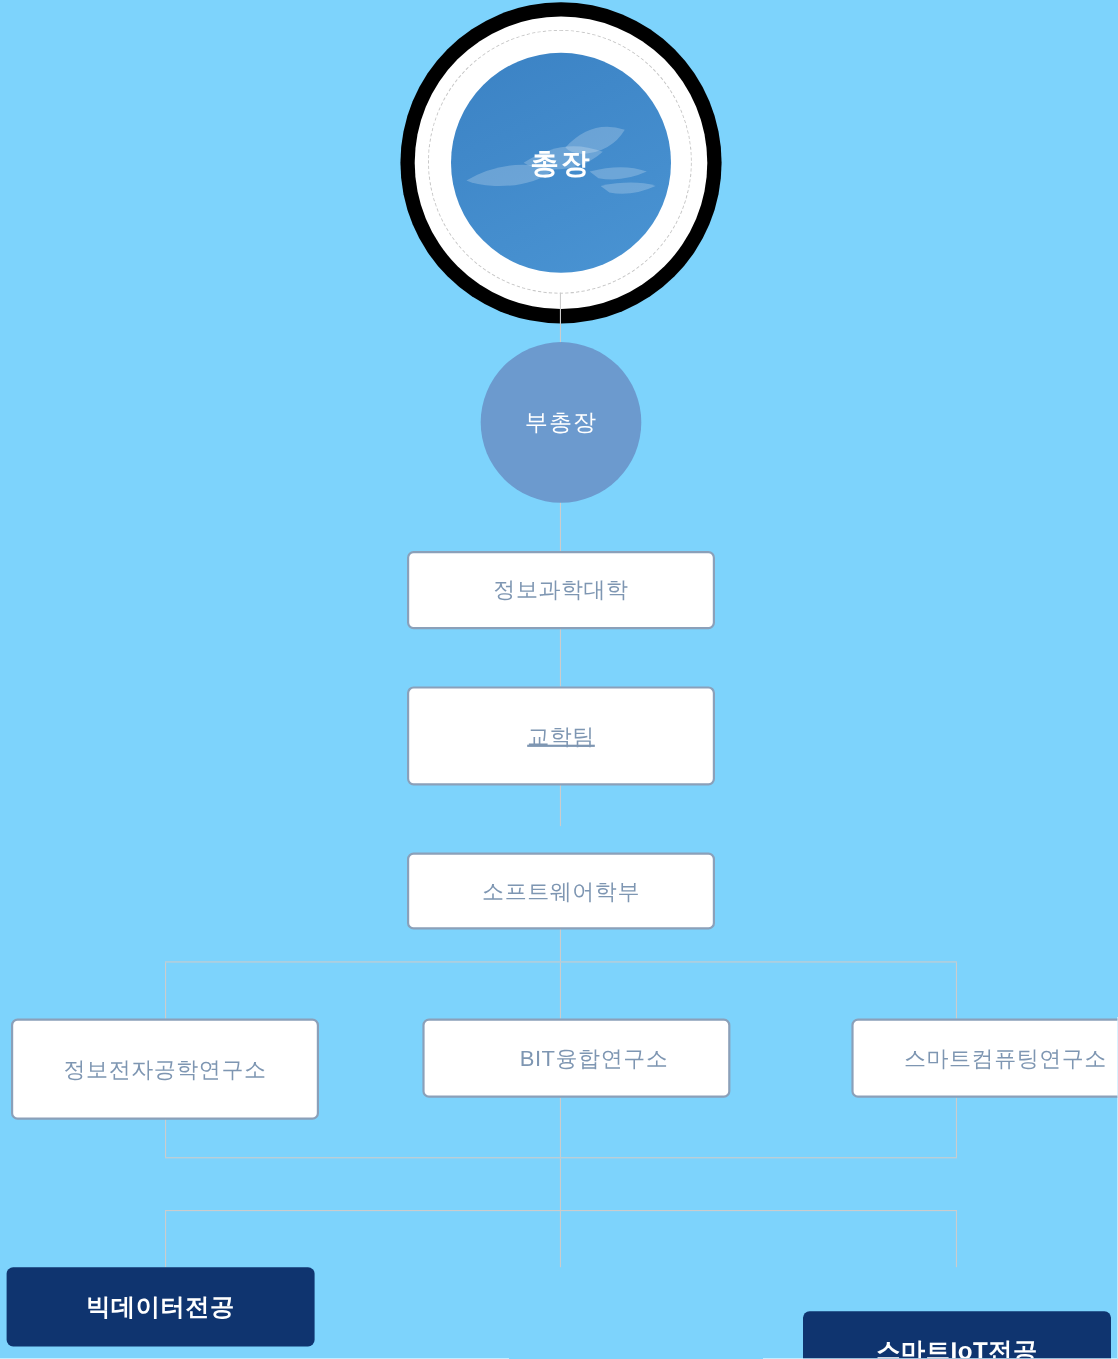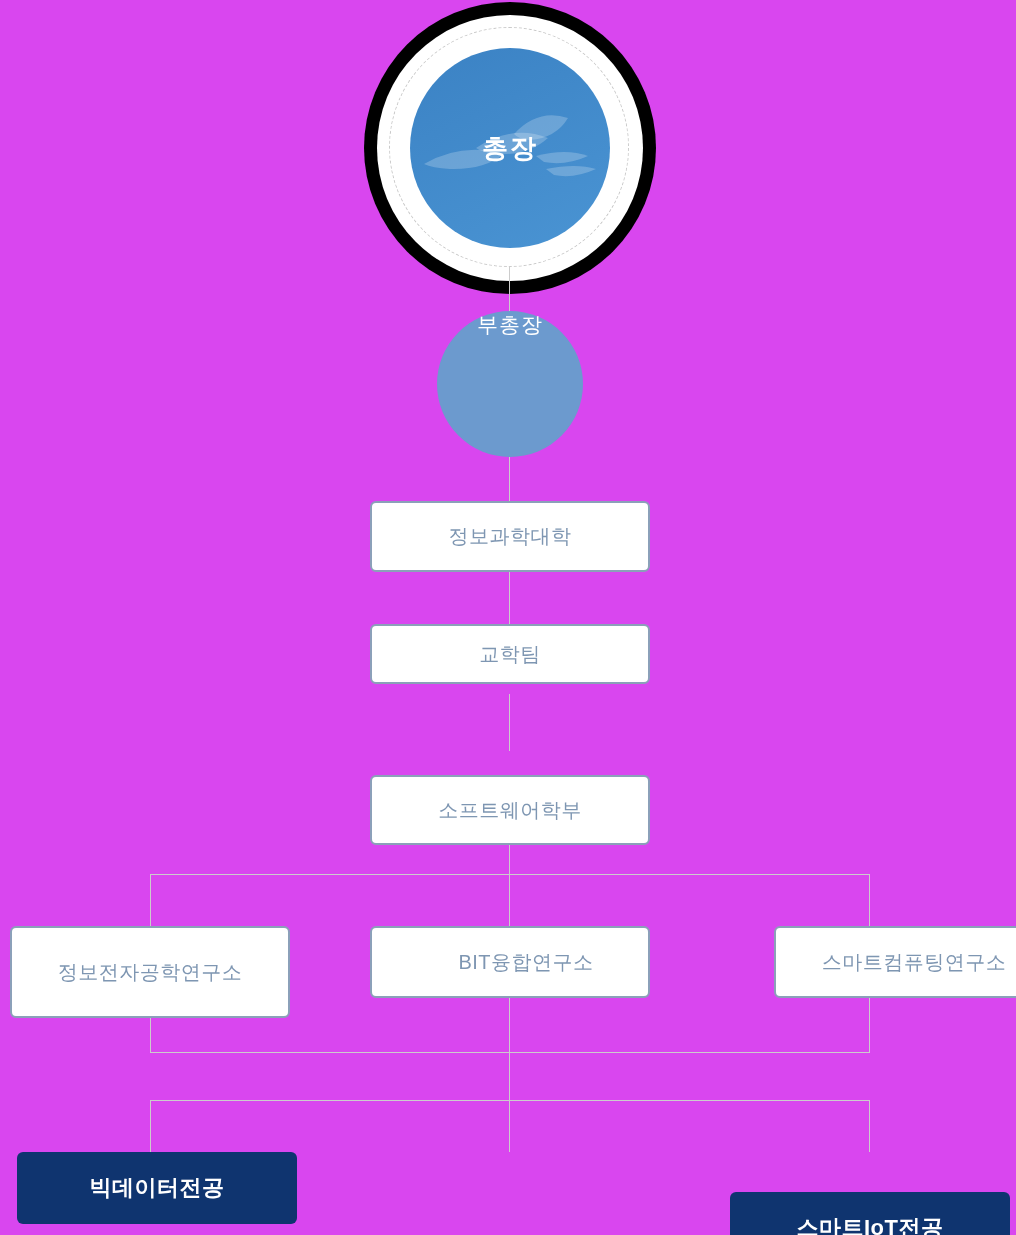--- a/index.html
+++ b/index.html
@@ -2,21 +2,21 @@
 <html style="--president-ring: #000000; --president-fill-start: #3b82c4; --president-fill-end: #4a94d3; --vice-fill: #6c9ace; --box-border: #8ba0b9; --box-text: #7e96b2; --major-fill: #0f346f; --connector: #cccccc;"><head>
 <meta charset="utf-8">
 <style>
   html, body { margin: 0; padding: 0; background: #ffffff; }
   body { font-family: "Liberation Sans", "DejaVu Sans", sans-serif; }
 
   .chart {
     position: relative;
     width: 1016px;
     height: 1235px;
-    background: #d946ef;
+    background: #7dd3fc;
     overflow: hidden;
   }
 
   
   .vline, .hline { position: absolute; background: var(--connector, #cccccc); z-index: 1; }
   .vline { width: 1px; }
   .hline { height: 1px; }
   .z3 { z-index: 3; }
 
   
@@ -47,21 +47,21 @@
   .president .label {
     position: relative; z-index: 2;
     color: #ffffff; font-size: 26px; font-weight: bold; letter-spacing: 2px;
   }
 
   
   .vice {
     position: absolute; left: 437px; top: 311px;
     width: 146px; height: 146px; border-radius: 50%;
     background: var(--vice-fill, #6c9ace);
-    display: flex; justify-content: center;
+    display: flex; align-items: center; justify-content: center;
     color: #ffffff; font-size: 21px; font-weight: 500; letter-spacing: 1px;
     z-index: 2;
   }
 
   
   .node-box {
     position: absolute; width: 280px; box-sizing: border-box;
     border: 2px solid var(--box-border, #8ba0b9);
     border-radius: 6px; background: #ffffff;
     display: flex; align-items: center; justify-content: center;
@@ -124,37 +124,37 @@
     </div>
   </div>
 
   <div class="vice">
     <span>부총장</span>
   </div>
 
   <div class="node-box" style="left:370px; top:501px; height:71px;text-align:center;">
     <span>정보과학대학</span>
   </div>
-  <div class="node-box" style="left:370px; top:624px; height:60px;">
+  <div class="node-box" style="left:370px; top:624px; height:90px;text-decoration:underline;">
     <span>교학팀</span>
   </div>
   <div class="node-box" style="left:370px; top:751px; height:70px;margin-top:24px;">
     <span>소프트웨어학부</span>
   </div>
 
   <div class="node-box" style="left:10px; top:926px; height:92px;">
     <span>정보전자공학연구소</span>
   </div>
-  <div class="node-box" style="left:370px; top:926px; height:72px;padding-left:32px;">
+  <div class="node-box" style="left:384px; top:926px; height:72px;padding-left:32px;">
     <span>BIT융합연구소</span>
   </div>
   <div class="node-box" style="left:730px; top:926px; height:72px;margin-left:44px;">
     <span>스마트컴퓨팅연구소</span>
   </div>
 
-  <div class="major-box" style="left:17px; top:1152px;">
+  <div class="major-box" style="left:6px; top:1152px;">
     <span>빅데이터전공</span>
   </div>
   <div class="major-box" style="left:730px; top:1192px;">
     <span>스마트IoT전공</span>
   </div>
 
 </div>
 
 </body></html>

